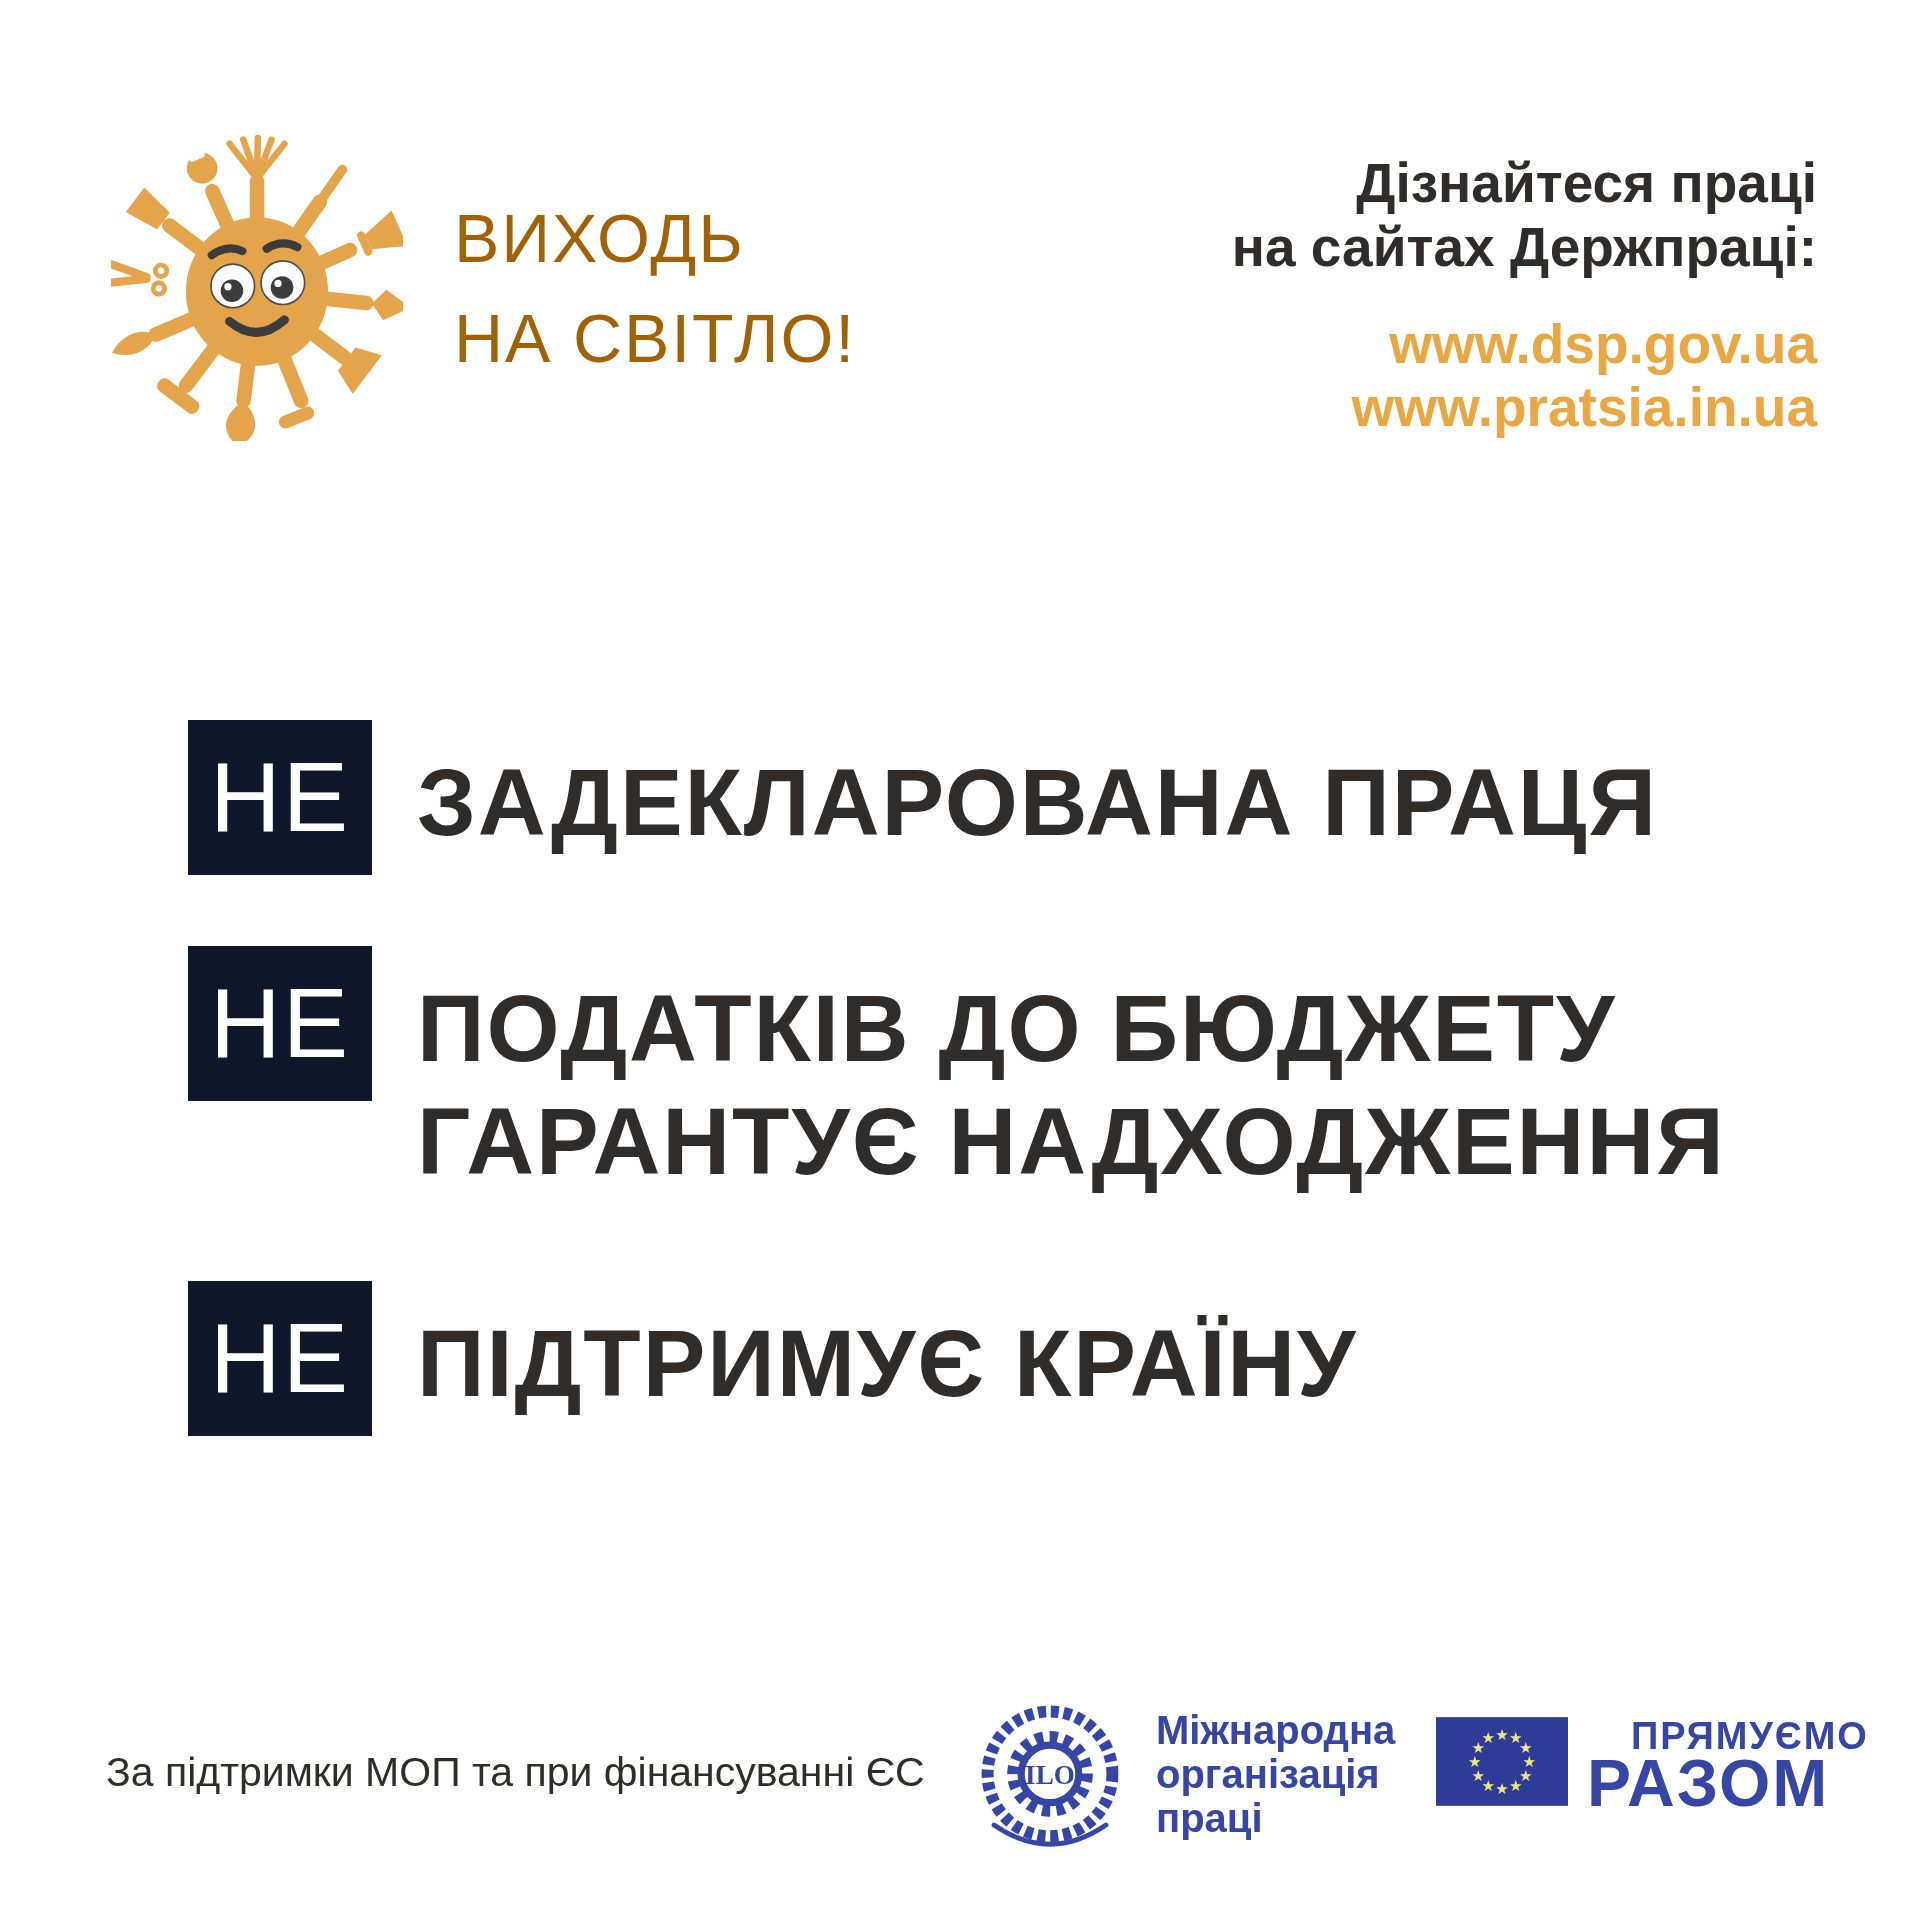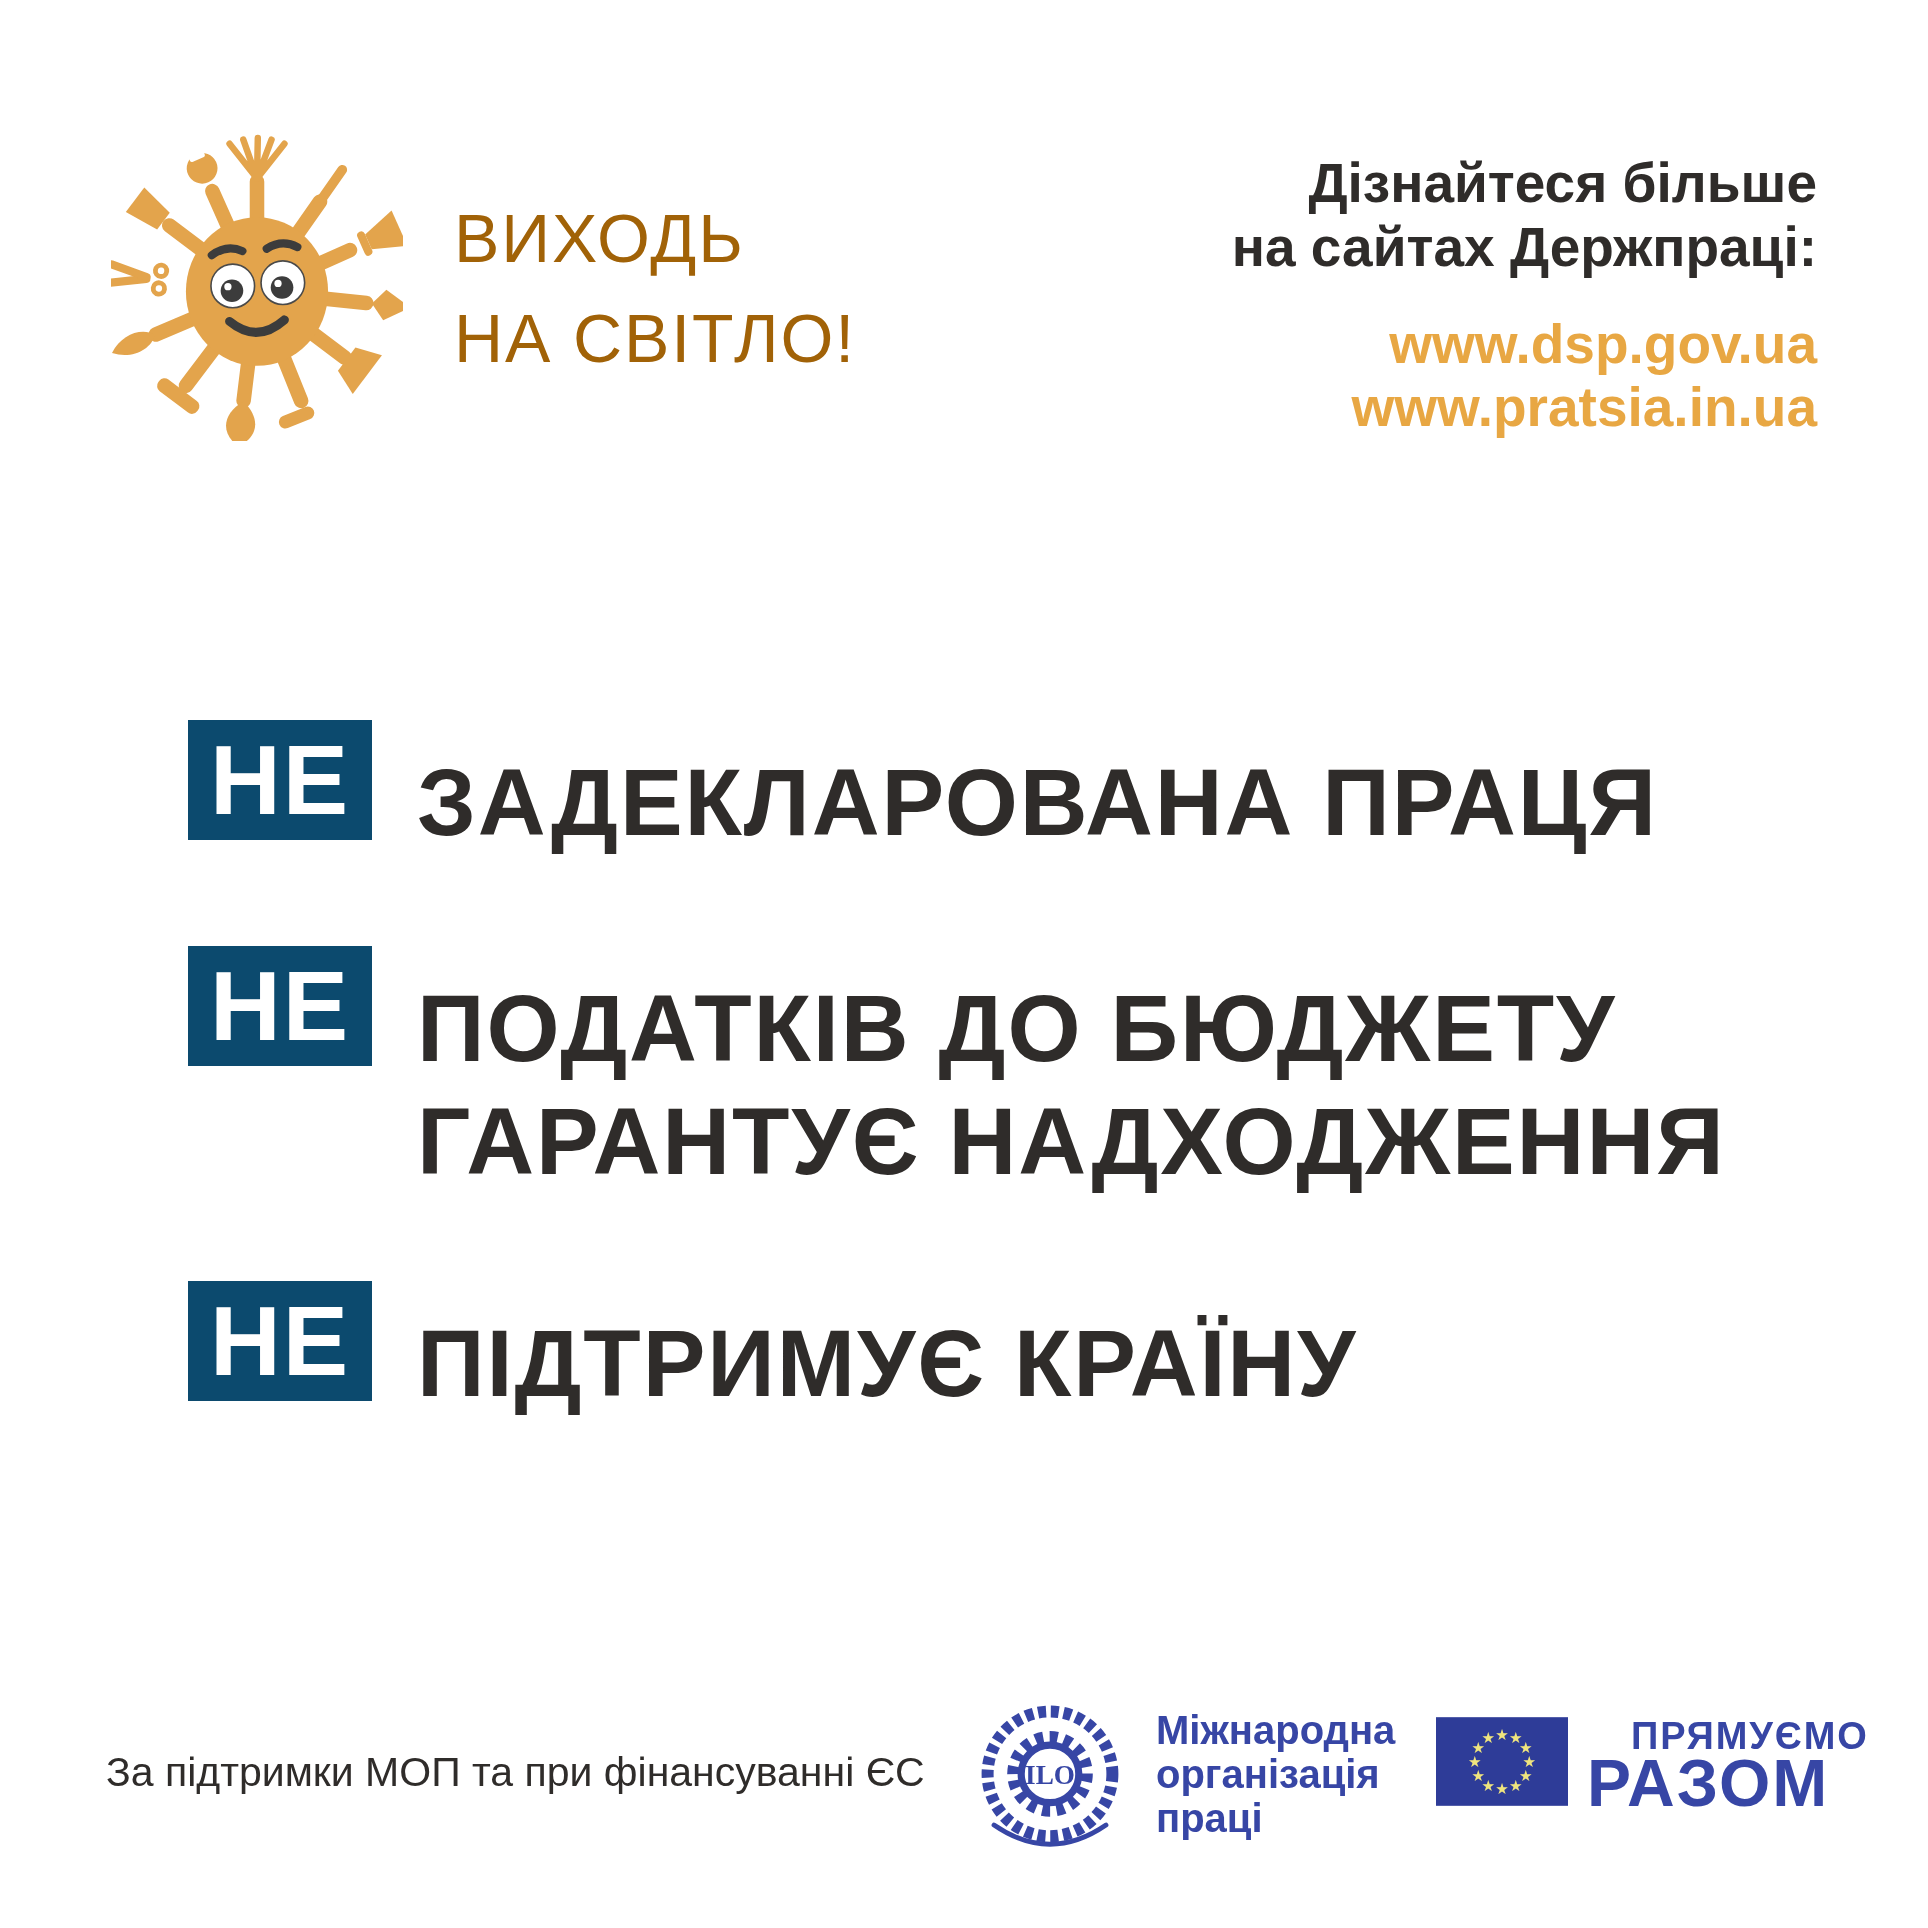--- a/index.html
+++ b/index.html
@@ -12,23 +12,23 @@
   .slogan{position:absolute;left:454px;top:188px;font-weight:400;font-size:68px;
           line-height:100px;letter-spacing:1.9px;color:#a16207;}
   .info{position:absolute;right:111px;top:151px;text-align:right;}
   .info .line{font-size:55px;font-weight:600;line-height:64px;color:#2F2C2A;}
   .info .urls{margin-top:34px;}
   .info .url{display:block;font-size:55px;font-weight:700;line-height:63px;
              color:#E8A743;text-decoration:none;}
   
   .row{position:absolute;left:188px;display:flex;align-items:flex-start;}
   .row1{top:720px;} .row2{top:946px;} .row3{top:1281px;}
-  .ne-badge{width:184px;height:120px;background:#0c4a6e;color:#FFFFFF;
+  .ne-badge{width:184px;height:155px;background:#0f172a;color:#FFFFFF;
             display:flex;align-items:center;justify-content:center;
-            font-size:98px;font-weight:700;letter-spacing:1.9px;flex:0 0 auto;}
+            font-size:98px;font-weight:400;letter-spacing:1.9px;flex:0 0 auto;}
   .row-text{margin-left:45px;margin-top:26px;font-size:94px;font-weight:800;
             line-height:113px;letter-spacing:1.9px;color:#2F2C2A;white-space:nowrap;}
   
   .support{position:absolute;left:106px;top:1748px;font-size:41px;font-weight:500;
            line-height:49px;color:#2F2C2A;}
   .ilo{position:absolute;left:970px;top:1695px;display:flex;}
   .ilo-text{margin-left:26px;margin-top:13px;font-size:40px;font-weight:700;
             line-height:44px;color:#3746A5;}
   .eu{position:absolute;left:1436px;top:1717px;display:flex;}
   .eu-text{margin-left:19px;color:#3746A5;}
@@ -110,21 +110,21 @@
       <path d="M146 232 Q180 260 214 230" stroke="#3C3C3C" stroke-width="11" stroke-linecap="round" fill="none"></path>
     </g>
   </svg>
 
   <div class="slogan">
     <div>ВИХОДЬ</div>
     <div>НА СВІТЛО!</div>
   </div>
 
   <div class="info">
-    <div class="line">Дізнайтеся більше</div>
+    <div class="line">Дізнайтеся праці</div>
     <div class="line">на сайтах Держпраці:</div>
     <div class="urls">
       <a class="url" href="#">www.dsp.gov.ua</a>
       <a class="url" href="#">www.pratsia.in.ua</a>
     </div>
   </div>
 
   <div class="row row1">
     <div class="ne-badge">НЕ</div>
     <div class="row-text">

